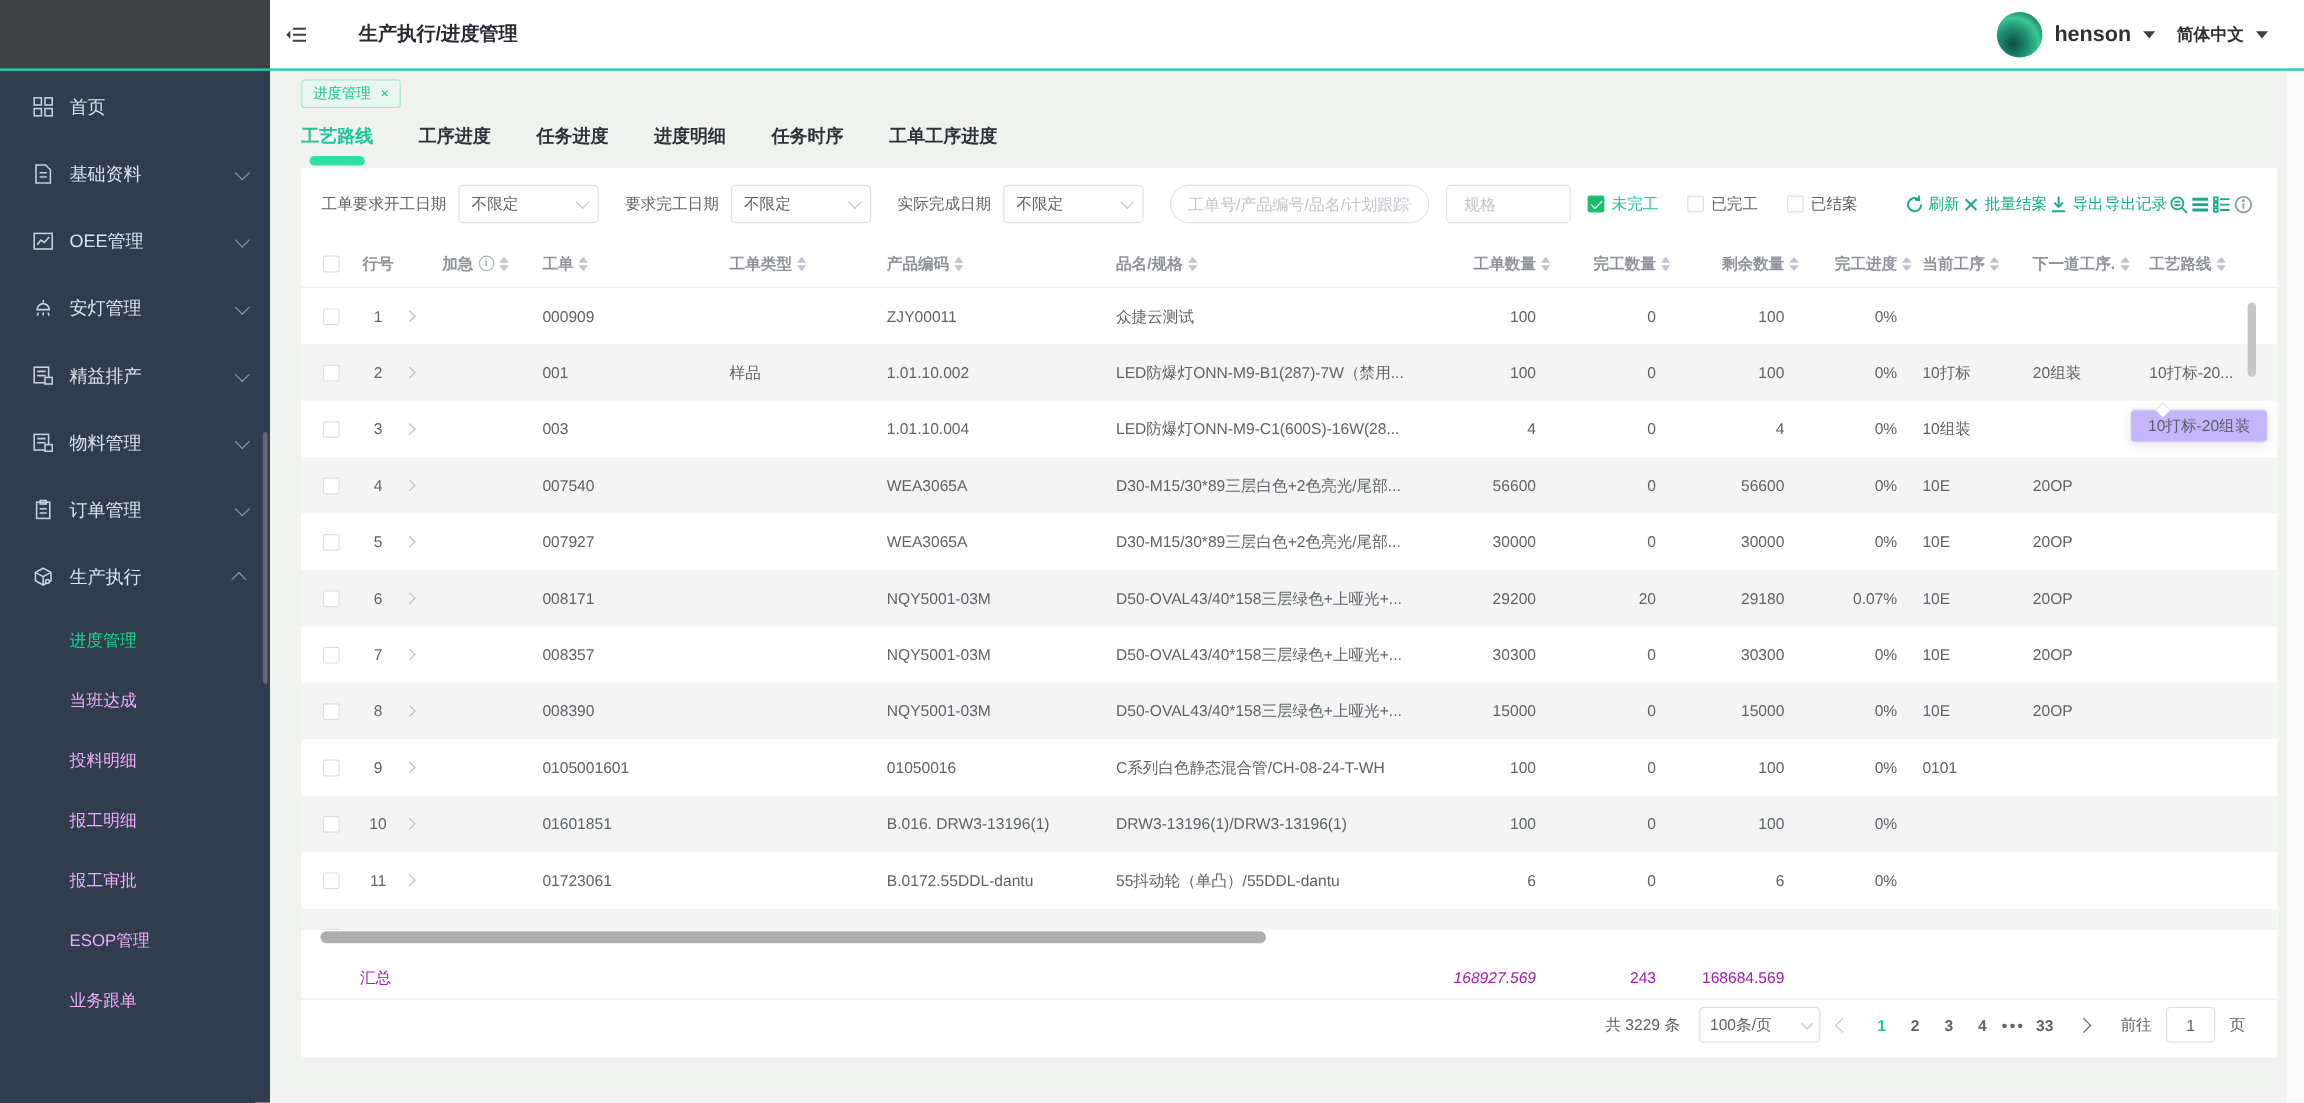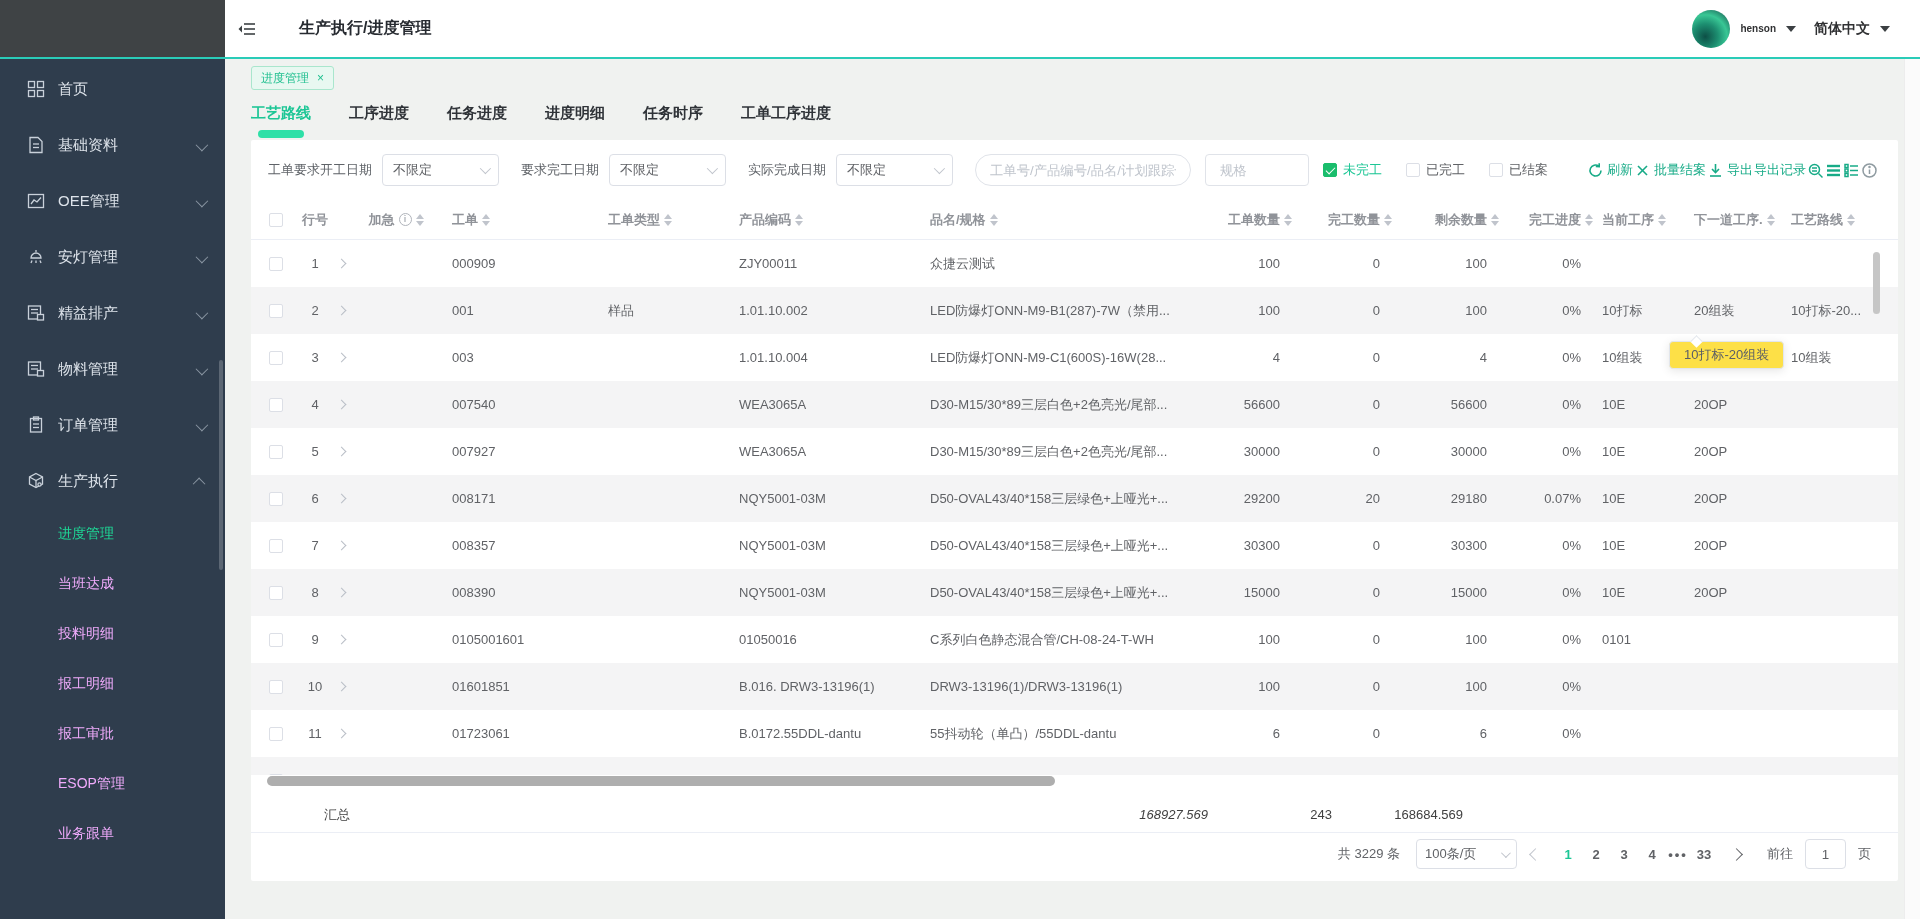--- a/index.html
+++ b/index.html
@@ -21,21 +21,21 @@
   .caret-down { transform:rotate(45deg) translateY(-2px); }
   .caret-up { transform:rotate(-135deg) translateY(-2px); }
   .side-scroll { position:absolute; right:2px; top:360px; width:4px; height:210px; border-radius:2px; background:rgba(255,255,255,.22); }
 
   
   .topbar { position:absolute; left:225px; top:0; width:1695px; height:57px; background:#fff; display:flex; align-items:center; z-index:1; }
   .collapse { margin-left:12px; width:20px; height:20px; color:#3c4043; cursor:pointer; }
   .page-title { margin-left:42px; font-size:16px; font-weight:700; color:#262a30; }
   .user-area { margin-left:auto; margin-right:30px; display:flex; align-items:center; gap:10px; }
   .avatar { width:38px; height:38px; border-radius:50%; background:radial-gradient(circle at 35% 70%, #0d4f46 0%, #1d8f71 35%, #39c795 60%, #0f3b3e 100%); }
-  .uname { font-size:10px; color:#303133; font-weight:700; }
+  .uname { font-size:18px; color:#303133; font-weight:700; }
   .tri-down { width:0; height:0; border-left:5px solid transparent; border-right:5px solid transparent; border-top:6px solid #3c4043; }
   .lang { font-size:14px; color:#303133; font-weight:700; margin-left:8px; }
 
   .tealine { position:absolute; left:0; top:57px; width:1920px; height:2px; background:#2accb8; z-index:6; }
   .rightstrip { position:absolute; right:0; top:59px; width:16px; height:860px; background:#fbfbfb; border-left:1px solid #ededed; }
 
   
   .content { position:absolute; left:225px; top:59px; width:1679px; height:860px; }
   .tag-row { margin:7px 0 0 26px; }
   .tag { display:inline-flex; align-items:center; height:24px; padding:0 9px; background:#e8f8f1; border:1px solid #a9e6cd; border-radius:3px; color:#1fbf8f; font-size:12px; gap:8px; }
@@ -78,24 +78,24 @@
   .num { padding-right:12px; }
   .sortcaret { display:inline-flex; flex-direction:column; margin-left:4px; gap:2px; }
   .sortcaret i { width:0; height:0; border-left:4px solid transparent; border-right:4px solid transparent; }
   .sortcaret .up { border-bottom:5px solid #c0c4cc; }
   .sortcaret .dn { border-top:5px solid #c0c4cc; }
   .info-i { width:13px; height:13px; border:1px solid #b0b4bb; border-radius:50%; color:#b0b4bb; font-size:9px; line-height:11px; text-align:center; margin-left:4px; font-style:normal; }
   .expand-ch { width:7px; height:7px; border-right:1.4px solid #b9bec6; border-bottom:1.4px solid #b9bec6; transform:rotate(-45deg); display:inline-block; cursor:pointer; }
   .row12clip { height:18px; overflow:hidden; }
   .hscroll { position:absolute; left:16px; top:536px; width:788px; height:10px; border-radius:5px; background:#aeaeae; cursor:pointer; }
   .vscroll { position:absolute; right:18px; top:12px; width:7px; height:62px; border-radius:4px; background:#c6c6c6; cursor:pointer; }
-  .tooltip { position:absolute; left:1418px; top:101px; height:28px; line-height:26px; padding:0 14px; background:#fde047; border:1px solid #e2e6ec; border-radius:4px; box-shadow:0 2px 10px rgba(0,0,0,.1); color:#5a5e66; z-index:5; white-space:nowrap; }
+  .tooltip { position:absolute; left:1524px; top:101px; height:28px; line-height:26px; padding:0 14px; background:#c4b5fd; border:1px solid #e2e6ec; border-radius:4px; box-shadow:0 2px 10px rgba(0,0,0,.1); color:#5a5e66; z-index:5; white-space:nowrap; }
   .tooltip::before { content:""; position:absolute; left:22px; top:-5px; width:8px; height:8px; background:#fff; border-left:1px solid #e2e6ec; border-top:1px solid #e2e6ec; transform:rotate(45deg); }
 
-  .tsum { display:flex; align-items:center; height:36px; margin-top:22px; border-bottom:1px solid #ebeef5; color:#404040; padding-right:14px;gap:24px; }
+  .tsum { display:flex; align-items:center; height:36px; margin-top:22px; border-bottom:1px solid #ebeef5; color:#a21caf; padding-right:14px; }
 
   
   .pag { height:42px; display:flex; align-items:center; justify-content:flex-end; padding-right:27px; color:#606266; gap:6px; }
   .pag-total { margin-right:10px; white-space:nowrap; }
   .pag-size { width:101px; height:30px; border:1px solid #dcdfe6; border-radius:4px; display:flex; align-items:center; justify-content:space-between; padding:0 8px; color:#606266; cursor:pointer; }
   .pag-size .caret-ch { color:#c0c4cc; width:7px; height:7px; }
   .pag-ch { width:9px; height:9px; border-right:1.5px solid currentColor; border-bottom:1.5px solid currentColor; display:inline-block; cursor:pointer; }
   .pag-prev { transform:rotate(135deg); color:#c0c4cc; margin:0 8px; }
   .pag-next { transform:rotate(-45deg); color:#606266; margin:0 8px; }
   .pnum { min-width:28px; text-align:center; cursor:pointer; font-weight:700; }

